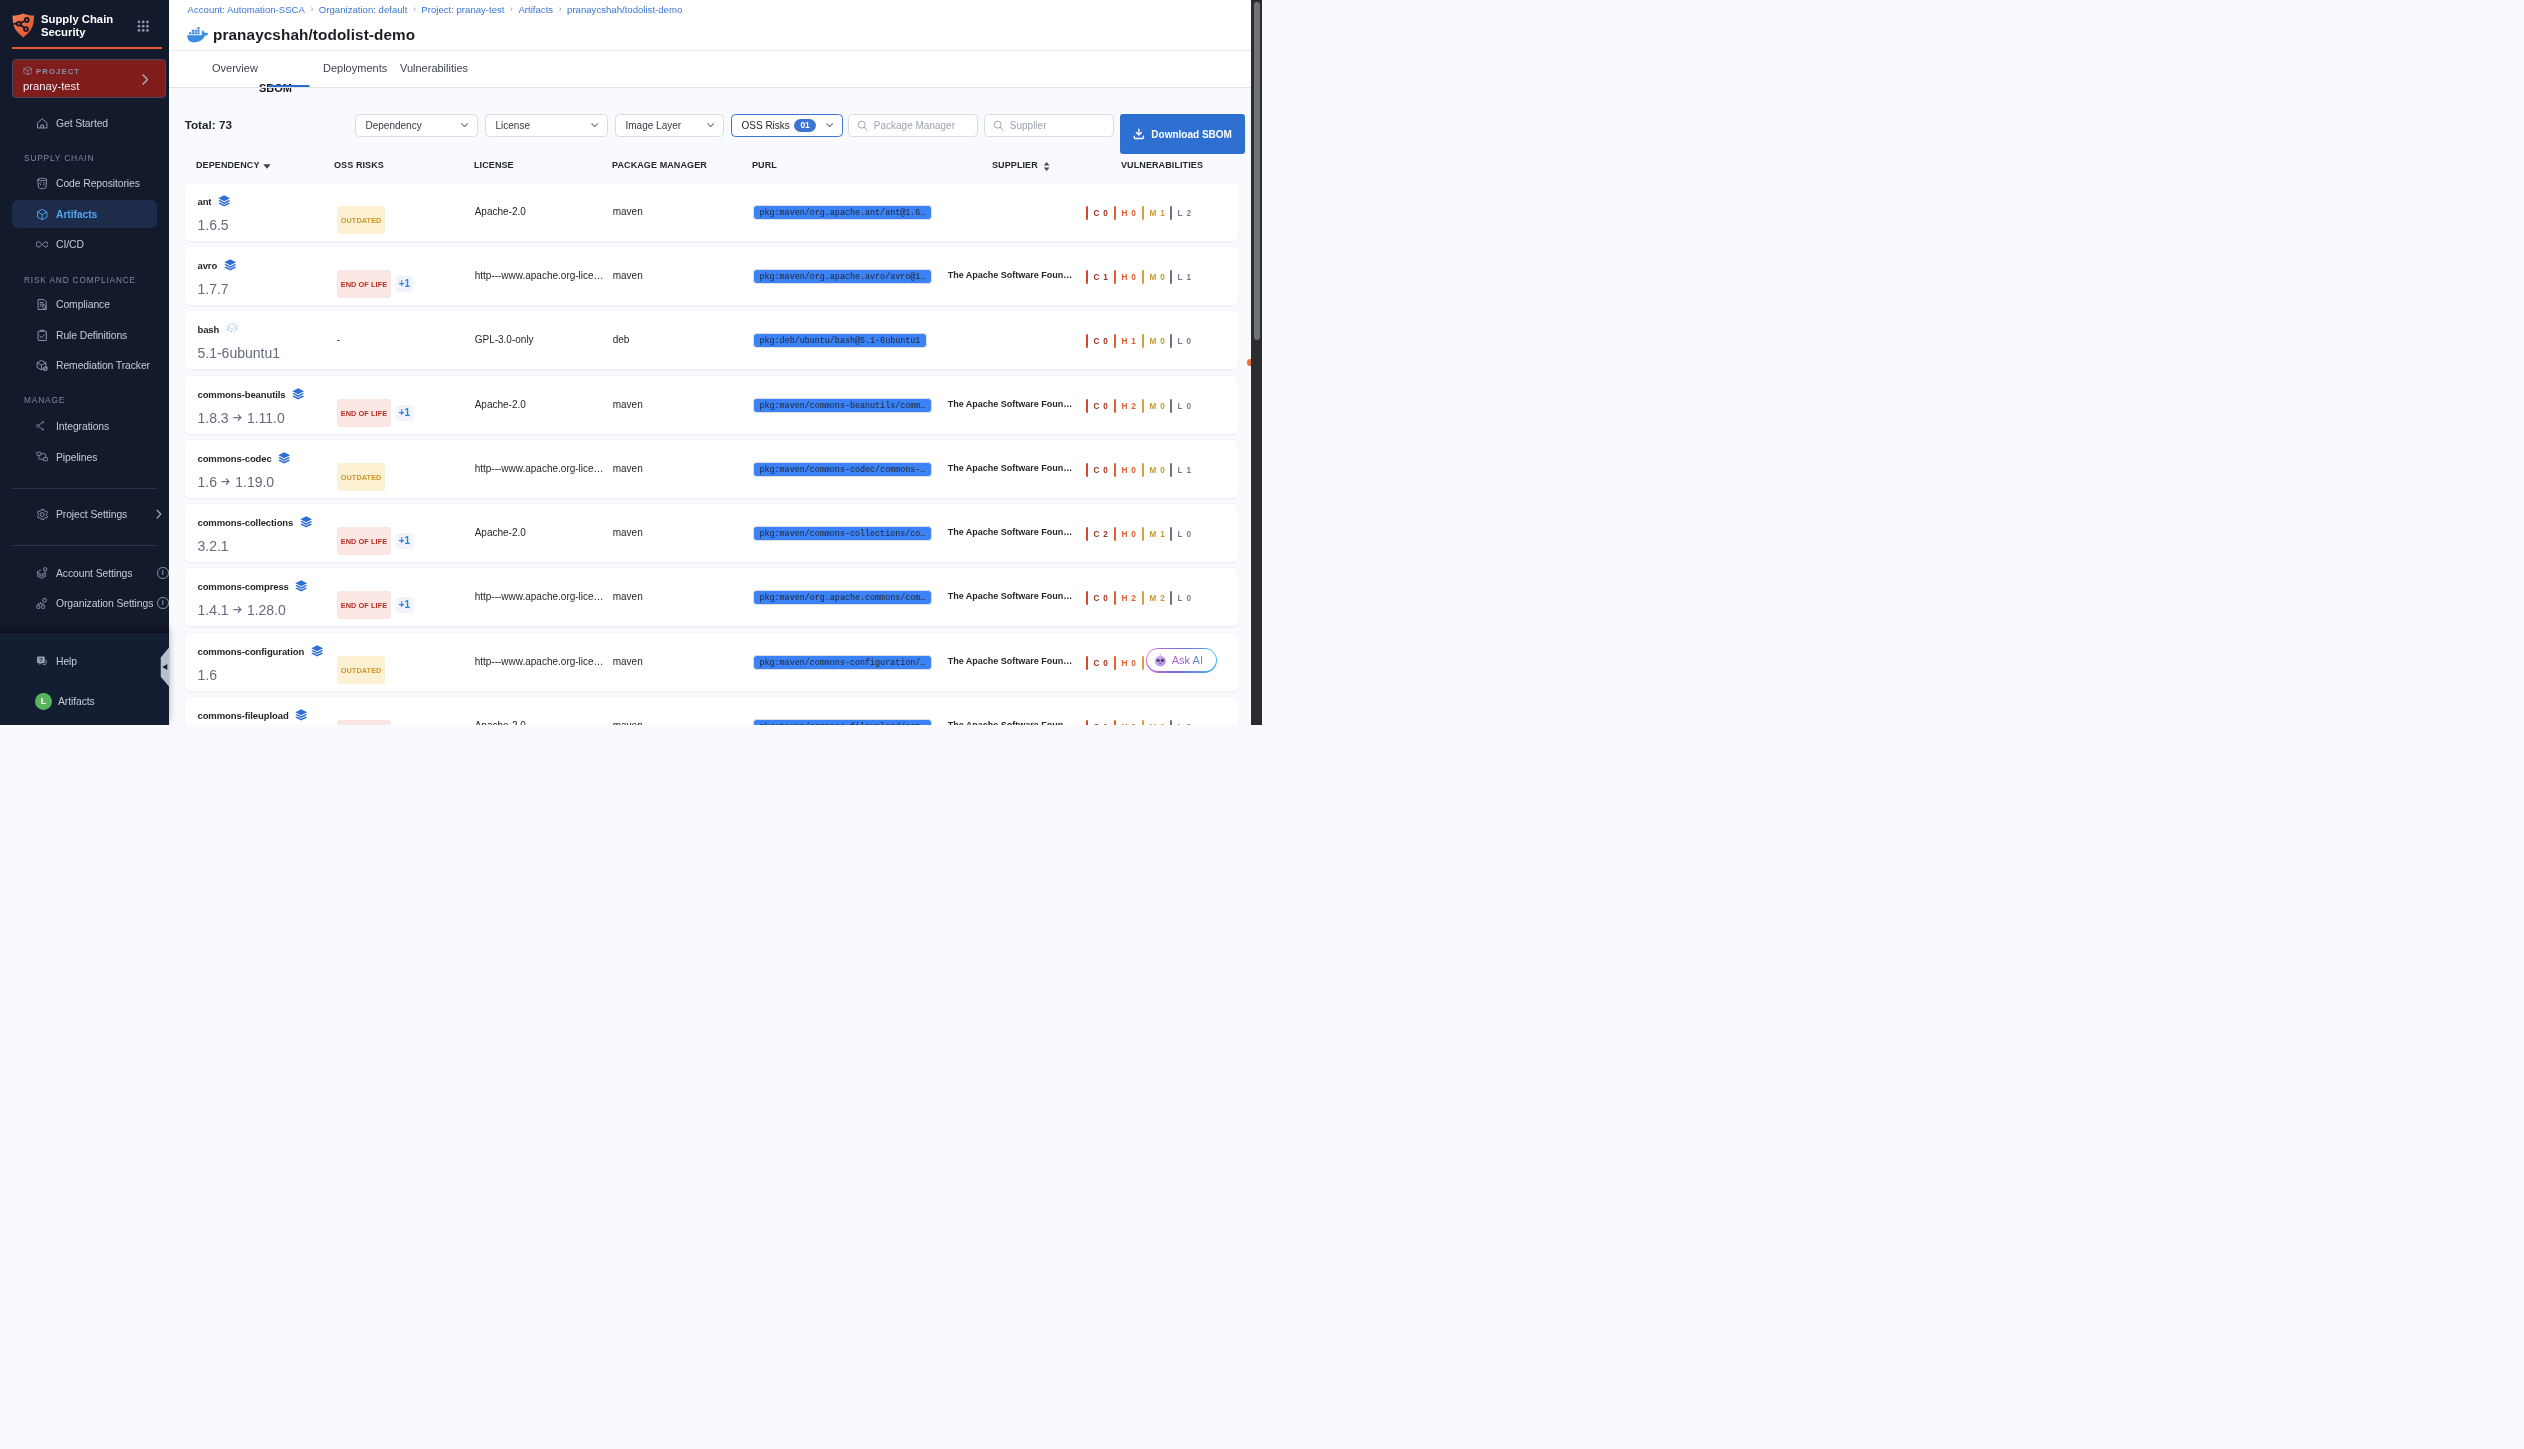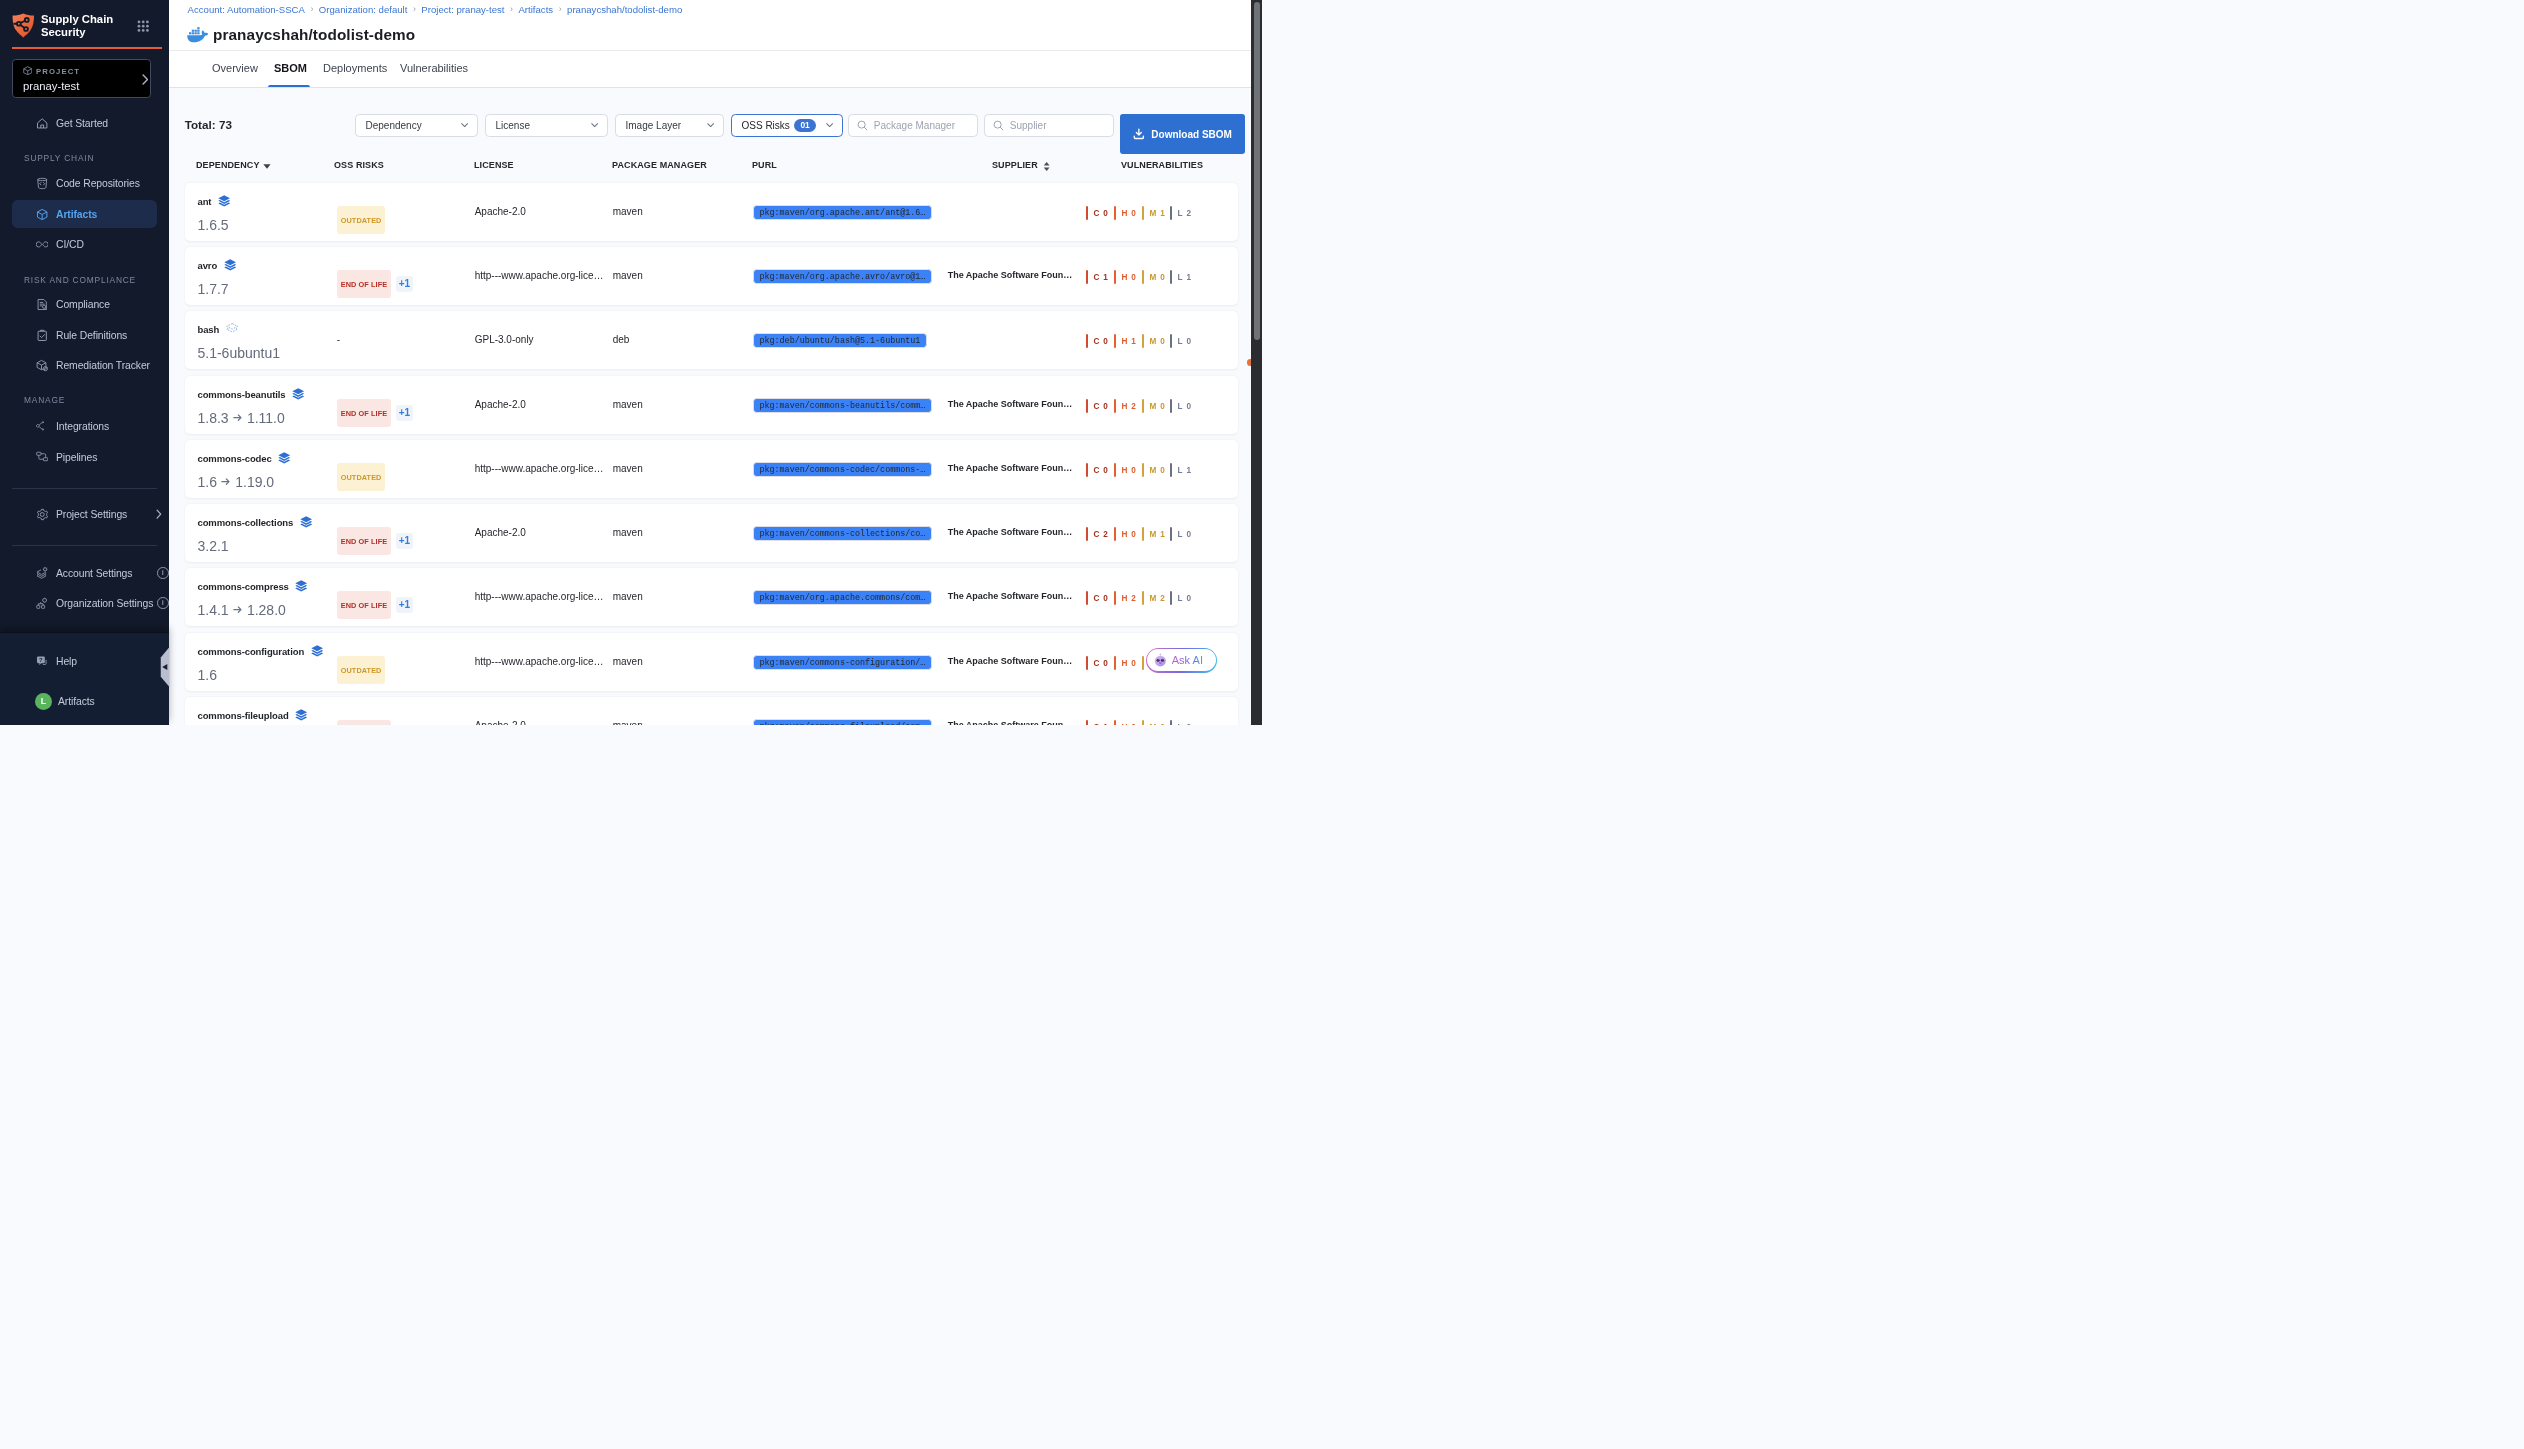--- a/index.html
+++ b/index.html
@@ -90,21 +90,21 @@
         <rect x="14" y="7.2" width="3.2" height="2.9"></rect>
         <rect x="6.4" y="3.7" width="3.2" height="2.9"></rect>
         <rect x="10.2" y="3.7" width="3.2" height="2.9"></rect>
         <rect x="14" y="3.7" width="3.2" height="2.9"></rect>
         <rect x="14" y="0.2" width="3.2" height="2.9"></rect>
         <path d="M27.6 8.6c-0.7-0.5-2.3-0.7-3.5-0.4-0.2-1.2-0.8-2.2-2-3.1l-0.7-0.5-0.5 0.7c-0.6 0.9-0.9 2.2-0.8 3.4 0.1 0.4 0.2 1.2 0.7 1.9-0.5 0.3-1.4 0.6-2.7 0.6H0.3l0 0.5c-0.2 2 0.3 4.1 1.4 5.8 1.6 2.4 4.3 3.6 8 3.6 7.2 0 12.5-3.3 15-9.3 1 0 3.1 0 4.2-2.1 0-0.1 0.1-0.2 0.3-0.5l0.2-0.4z"></path>
       </g>
     </svg>
     <div class="hline"></div>
     <div class="tab" style="left:43px;">Overview</div>
-    <div class="tab active" style="left:105px;">SBOM</div>
+    <div class="tab active" style="left:90px;margin-top:20px;">SBOM</div>
     <div class="tab" style="left:154px;">Deployments</div>
     <div class="tab" style="left:231px;">Vulnerabilities</div>
     <div id="tab-underline"></div>
     <div id="tabline"></div>
   </div>
 
   <div class="abs" style="left:15.7px; top:118px; font-size:11.7px; font-weight:bold; color:#1F232B;">Total: 73</div>
 
   <div class="ctl" style="left:186px; width:123px;">
       <span class="lab">Dependency</span>
@@ -581,21 +581,21 @@
         <circle cx="2.7" cy="8.5" r="1.9"></circle>
         <circle cx="8.5" cy="8.5" r="1.9"></circle>
         <circle cx="14.3" cy="8.5" r="1.9"></circle>
         <circle cx="2.7" cy="14.3" r="1.9"></circle>
         <circle cx="8.5" cy="14.3" r="1.9"></circle>
         <circle cx="14.3" cy="14.3" r="1.9"></circle>
       </g>
     </svg>
   <div class="abs" style="left:11.7px; top:47px; width:150px; height:1.8px; background:#E85C35;"></div>
 
-  <div class="abs" style="left:11.7px; top:59px; width:139px; height:39px; background:#000000; border:0.7px solid #414A61; border-radius:3.7px;">
+  <div class="abs" style="left:11.7px; top:59px; width:154px; height:39px; background:#7f1d1d; border:0.7px solid #414A61; border-radius:3.7px;">
     <svg class="abs" style="left:10.2px; top:5.8px;" width="9.5" height="9.5" viewBox="0 0 13 13">
         <g fill="none" stroke="#8790A6" stroke-width="1.1">
           <path d="M6.5 1L12 3.8v5.4L6.5 12 1 9.2V3.8z"></path>
           <path d="M1 3.8l5.5 2.8L12 3.8M6.5 6.6V12"></path>
         </g>
       </svg>
     <div class="abs" style="left:23.4px; top:7.3px; font-size:7.7px; letter-spacing:1.1px; color:#8790A6; font-weight:bold;">PROJECT</div>
     <div class="abs" style="left:10.2px; top:20px; font-size:11.3px; color:#EAEDF4;">pranay-test</div>
     <svg class="abs" style="left:129px; top:14px;" width="6.6" height="11" viewBox="0 0 9 15">
         <path d="M1.5 1.5L7.5 7.5L1.5 13.5" stroke="#A9B1C2" stroke-width="2" fill="none" stroke-linecap="round" stroke-linejoin="round"></path>

